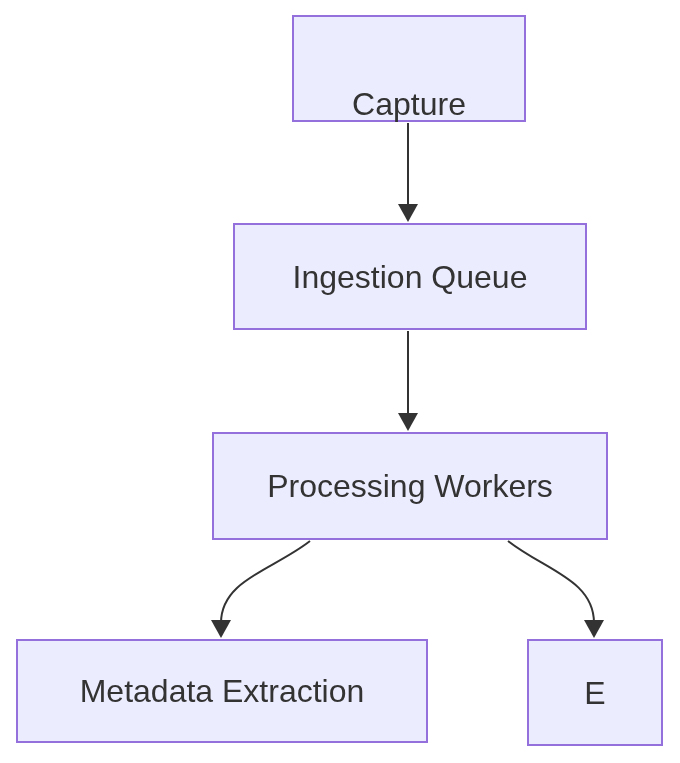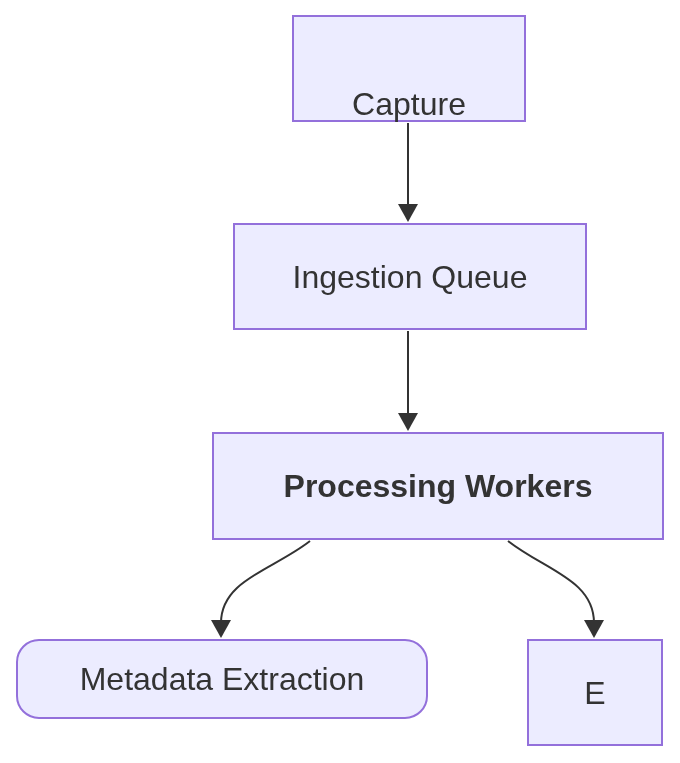--- a/index.html
+++ b/index.html
@@ -33,22 +33,22 @@
     display: flex;
     align-items: center;
     justify-content: center;
     color: var(--text-color, #333333);
     font-size: 32px;
     line-height: 1;
     white-space: nowrap;
   }
   .node-capture             { left: 292px; top: 15px;  width: 234px; height: 107px; align-items: flex-end; }
   .node-ingestion-queue     { left: 233px; top: 223px; width: 354px; height: 107px; }
-  .node-processing-workers  { left: 212px; top: 432px; width: 452px; height: 108px; font-weight: bold; }
-  .node-metadata-extraction { left: 16px;  top: 639px; width: 412px; height: 80px; border-radius: 23px; }
+  .node-processing-workers  { left: 212px; top: 432px; width: 396px; height: 108px; }
+  .node-metadata-extraction { left: 16px;  top: 639px; width: 412px; height: 104px; }
   .node-e                   { left: 527px; top: 639px; width: 136px; height: 107px; }
 </style>
 </head>
 <body>
 
 <div class="canvas">
 
   <svg class="edges" viewBox="0 0 680 763" aria-hidden="true">
 
     <path class="edge" d="M408,123 L408,207"></path>

